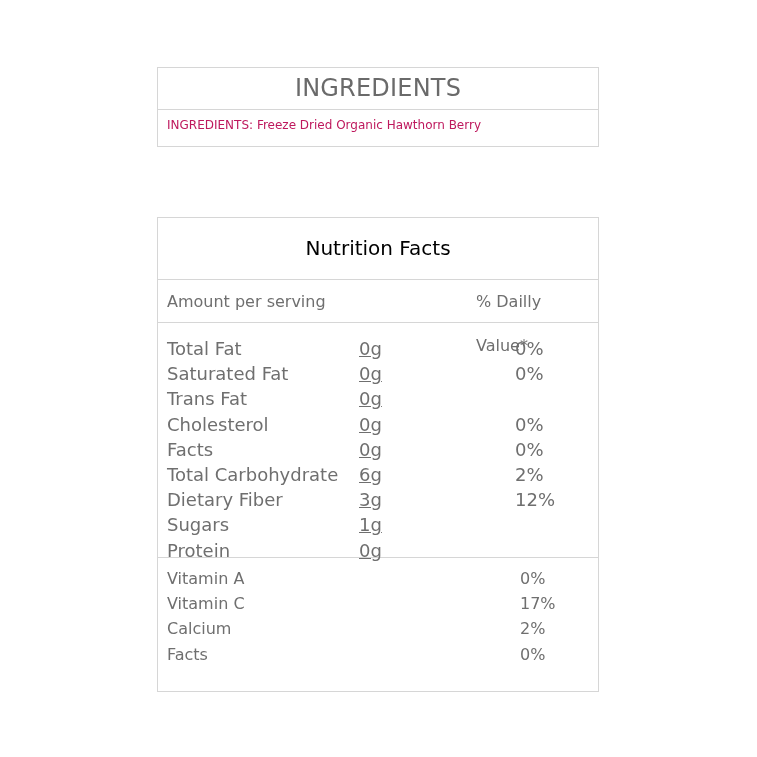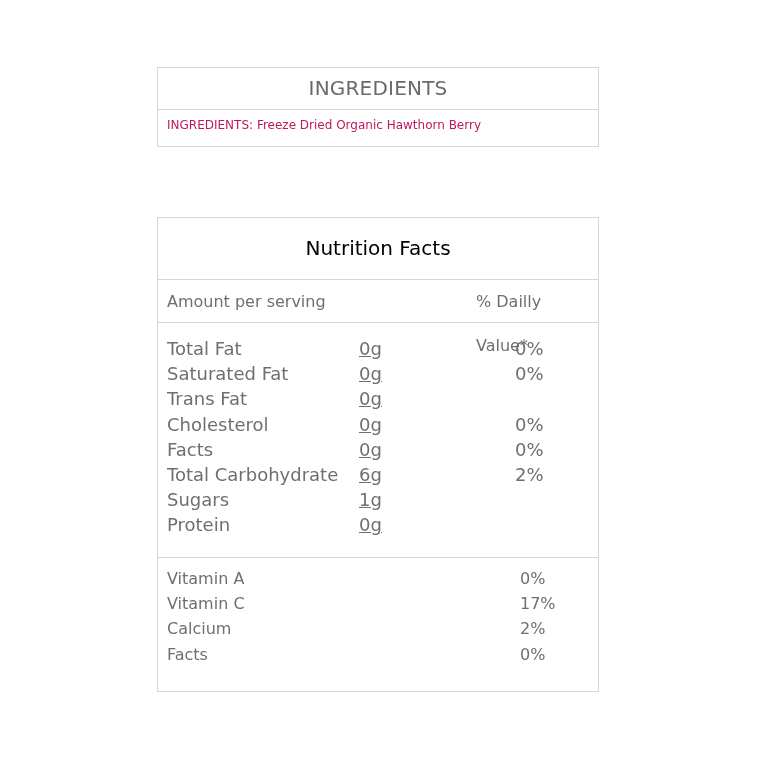--- a/index.html
+++ b/index.html
@@ -1,19 +1,19 @@
 <!DOCTYPE html>
 <html><head>
 <meta charset="utf-8">
 <style>
   html, body { margin: 0; padding: 0; background: #ffffff; }
   body { width: 757px; height: 757px; position: relative; font-family: "DejaVu Sans", "Liberation Sans", sans-serif; color: #6f6f6f; }
   .box { position: absolute; left: 157px; width: 440px; border: 1px solid #d6d6d6; box-sizing: content-box; }
   #ingredients { top: 67px; height: 78px; }
-  #ingredients .title { height: 41px; border-bottom: 1px solid #d6d6d6; text-align: center; font-size: 20px; line-height: 41px; color: #6a6a6a; letter-spacing: 0.2px; }
+  #ingredients .title { height: 41px; border-bottom: 1px solid #d6d6d6; text-align: center; font-size: 24px; line-height: 41px; color: #6a6a6a; letter-spacing: 0.2px; }
   #ingredients .text { padding-left: 9px; font-size: 12px; line-height: 30px; color: #be185d; }
   #nutrition { top: 217px; height: 473px; }
   #nutrition .title { height: 61px; border-bottom: 1px solid #d6d6d6; text-align: center; font-size: 20px; line-height: 61px; color: #000000; }
   .hdr { height: 42px; border-bottom: 1px solid #d6d6d6; position: relative; font-size: 16px; line-height: 44px; }
   .hdr .l { position: absolute; left: 9px; }
   .hdr .r { position: absolute; left: 318px; }
   .rows { padding-top: 18px; height: 235px; border-bottom: 1px solid #d6d6d6; box-sizing: border-box; }
   .row { height: 25.2px; position: relative; font-size: 18px; line-height: 14px; }
   .row .n { position: absolute; left: 9px; top: 1px; }
   .row .a { position: absolute; left: 201px; top: 1px; text-decoration: underline; }
@@ -62,20 +62,25 @@
         <span class="n">Facts</span>
         <span class="a">0g</span>
         <span class="p">0%</span>
       </div>
     <div class="row">
         <span class="n">Total Carbohydrate</span>
         <span class="a">6g</span>
         <span class="p">2%</span>
       </div>
     <div class="row">
+        <span class="n">Dietary Fiber</span>
+        <span class="a">3g</span>
+        <span class="p">12%</span>
+      </div>
+    <div class="row">
         <span class="n">Sugars</span>
         <span class="a">1g</span>
         <span class="p"></span>
       </div>
     <div class="row">
         <span class="n">Protein</span>
         <span class="a">0g</span>
         <span class="p"></span>
       </div>
   </div>

